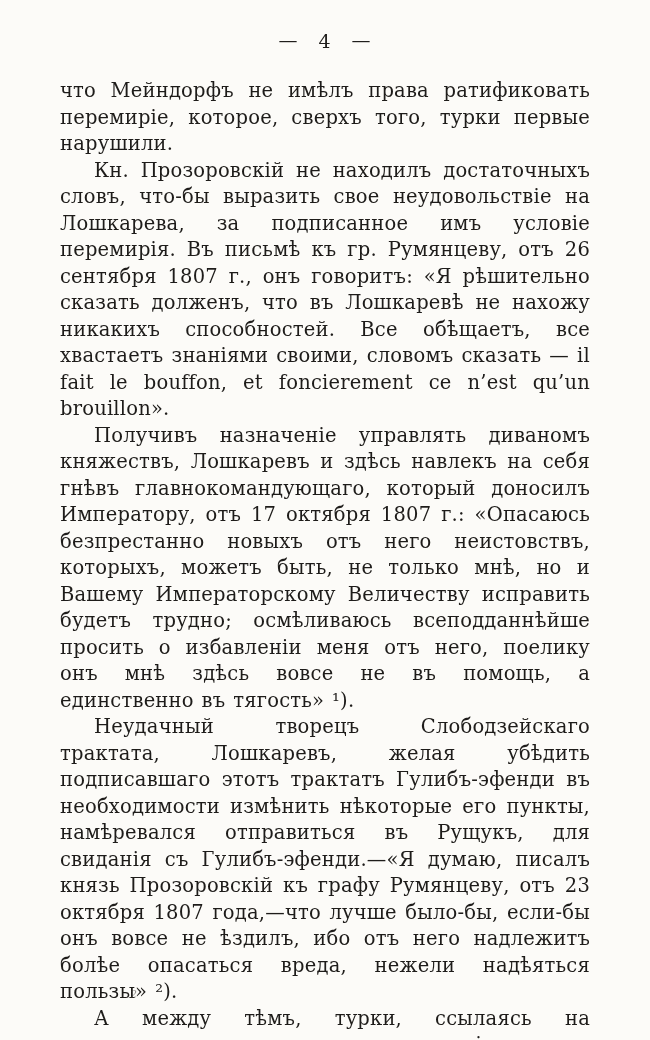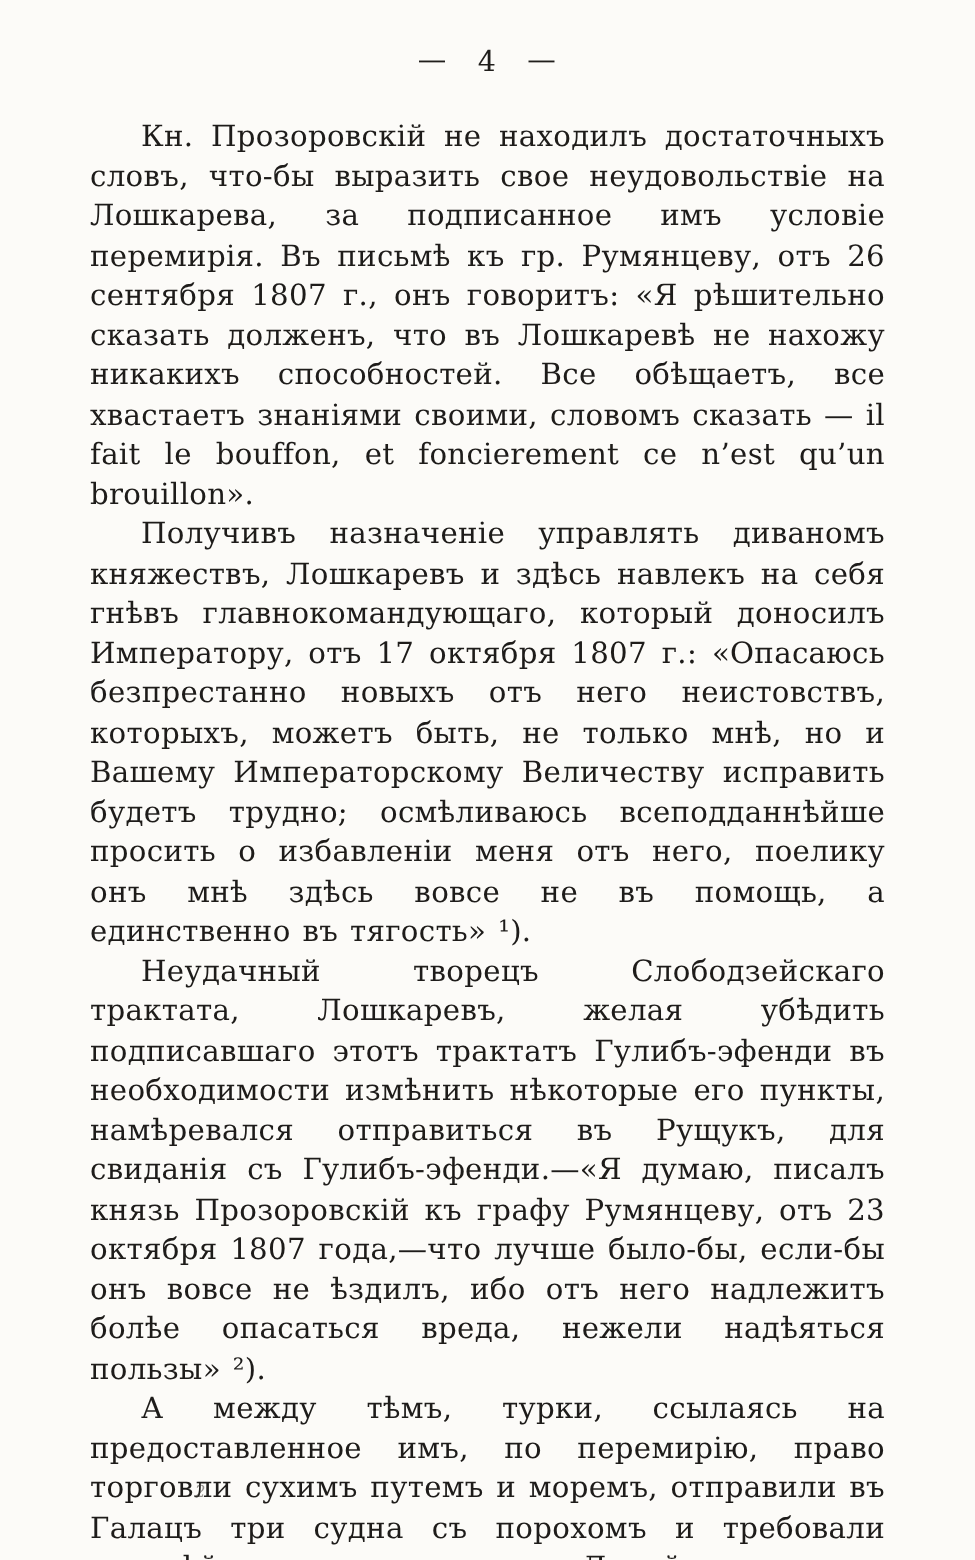--- a/index.html
+++ b/index.html
@@ -55,20 +55,21 @@
 
 <div class="page">
 
   <div class="page-header">
     <span class="dash">—</span>
     <span class="num">4</span>
     <span class="dash">—</span>
   </div>
 
   <div class="body-text">
+    <p class="noindent">что Мейндорфъ не имѣлъ права ратификовать перемиріе, которое, сверхъ того, турки первые нарушили.</p>
     <p>Кн. Прозоровскій не находилъ достаточныхъ словъ, что-бы выразить свое неудовольствіе на Лошкарева, за подписанное имъ условіе перемирія. Въ письмѣ къ гр. Румянцеву, отъ 26 сентября 1807 г., онъ говоритъ: «Я рѣшительно сказать долженъ, что въ Лошкаревѣ не нахожу никакихъ способностей. Все обѣщаетъ, все хвастаетъ знаніями своими, словомъ сказать — il fait le bouffon, et foncierement ce n’est qu’un brouillon».</p>
     <p>Получивъ назначеніе управлять диваномъ княжествъ, Лошкаревъ и здѣсь навлекъ на себя гнѣвъ главнокомандующаго, который доносилъ Императору, отъ 17 октября 1807 г.: «Опасаюсь безпрестанно новыхъ отъ него неистовствъ, которыхъ, можетъ быть, не только мнѣ, но и Вашему Императорскому Величеству исправить будетъ трудно; осмѣливаюсь всеподданнѣйше просить о избавленіи меня отъ него, поелику онъ мнѣ здѣсь вовсе не въ помощь, а единственно въ тягость» ¹).</p>
     <p>Неудачный творецъ Слободзейскаго трактата, Лошкаревъ, желая убѣдить подписавшаго этотъ трактатъ Гулибъ-эфенди въ необходимости измѣнить нѣкоторые его пункты, намѣревался отправиться въ Рущукъ, для свиданія съ Гулибъ-эфенди.—«Я думаю, писалъ князь Прозоровскій къ графу Румянцеву, отъ 23 октября 1807 года,—что лучше было-бы, если-бы онъ вовсе не ѣздилъ, ибо отъ него надлежитъ болѣе опасаться вреда, нежели надѣяться пользы» ²).</p>
     <p>А между тѣмъ, турки, ссылаясь на предоставленное имъ, по перемирію, право торговли сухимъ путемъ и моремъ, отправили въ Галацъ три судна съ порохомъ и требовали дальнѣйшаго ихъ пропуска въ Дунай; съ</p>
   </div>
 
   <span class="artifact">2</span>
 
 </div>
 

